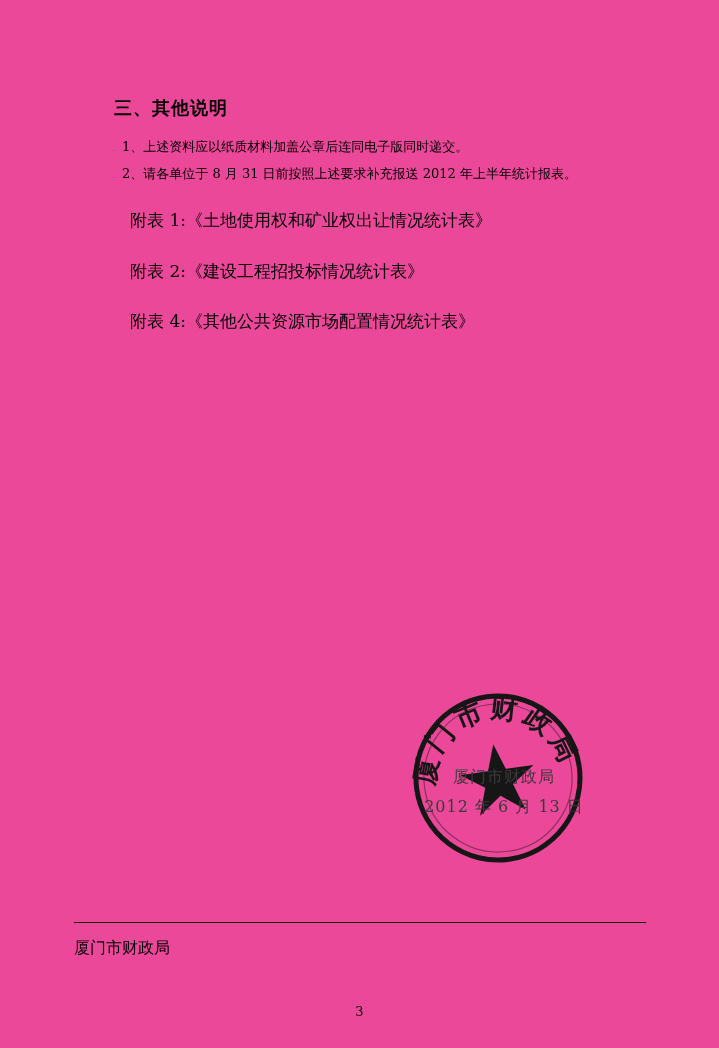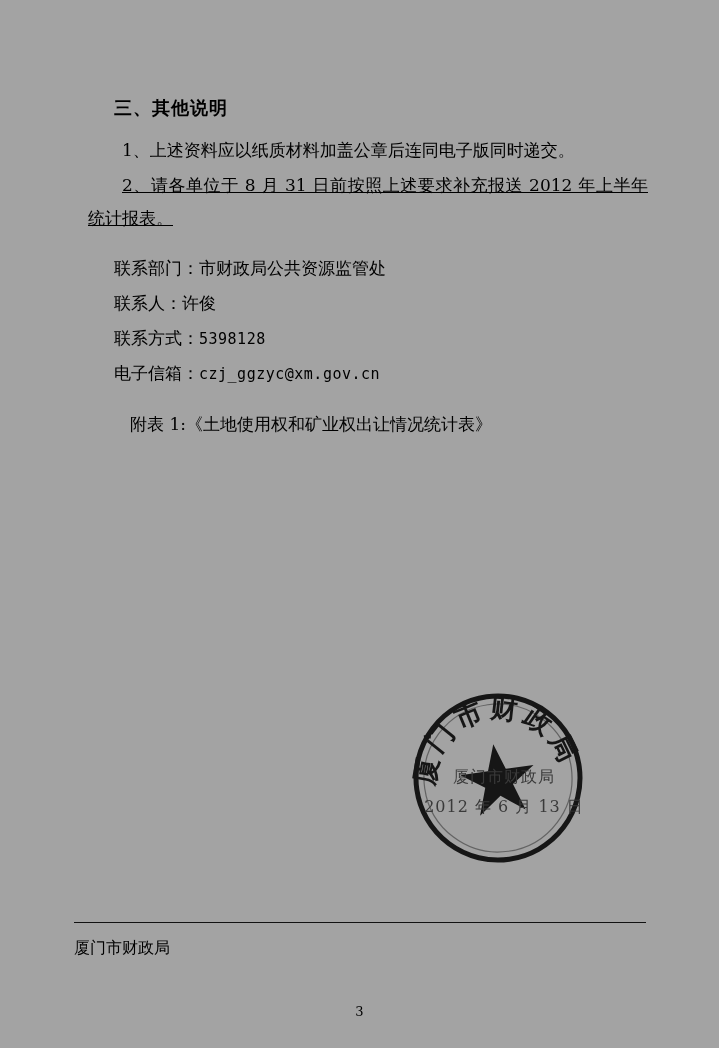--- a/index.html
+++ b/index.html
@@ -12,45 +12,44 @@
     background: #ffffff;
     font-family: "DejaVu Serif", "Liberation Serif", serif;
     color: #000000;
     position: relative;
     overflow: hidden;
   }
   .page {
     position: relative;
     width: 719px;
     height: 1048px;
-    background: #a3a3a3;
+    background: #ec4899;
   }
   .content {
     position: absolute;
     left: 88px;
     top: 96px;
     width: 560px;
   }
   .section-heading {
     font-family: "DejaVu Sans", "Liberation Sans", sans-serif;
     font-weight: bold;
     font-size: 18px;
     letter-spacing: 1px;
     margin: 0 0 14px 26px;
   }
   .para {
-    font-size: 17px;
+    font-size: 13px;
     line-height: 1.95;
     margin: 0 0 2px 0;
     text-align: justify;
     text-indent: 34px;
   }
   .para-2 {
     margin-bottom: 4px;
-    text-decoration: underline;
   }
   .info-line {
     font-size: 17px;
     line-height: 2.05;
     margin: 0;
     text-indent: 26px;
   }
   .mono {
     font-family: "DejaVu Sans Mono", "Liberation Mono", monospace;
     font-size: 15px;
@@ -123,37 +122,25 @@
 <div class="page">
 
   <div class="content">
 
     <h2 class="section-heading">三、其他说明</h2>
 
     <p class="para">1、上述资料应以纸质材料加盖公章后连同电子版同时递交。</p>
 
     <p class="para para-2">2、请各单位于 8 月 31 日前按照上述要求补充报送 2012 年上半年统计报表。</p>
 
-    <div class="info-block">
-      <p class="info-line">
-        <span>联系部门：</span><span>市财政局公共资源监管处</span>
-      </p>
-      <p class="info-line">
-        <span>联系人：</span><span>许俊</span>
-      </p>
-      <p class="info-line">
-        <span>联系方式：</span><span class="mono">5398128</span>
-      </p>
-      <p class="info-line">
-        <span>电子信箱：</span><span class="mono">czj_ggzyc@xm.gov.cn</span>
-      </p>
-    </div>
 
     <div class="attach-block">
       <p class="attach-line">附表 1:《土地使用权和矿业权出让情况统计表》</p>
+      <p class="attach-line">附表 2:《建设工程招投标情况统计表》</p>
+      <p class="attach-line">附表 4:《其他公共资源市场配置情况统计表》</p>
     </div>
 
   </div>
 
   <div class="seal">
     <svg width="188" height="188" viewBox="0 0 188 188" xmlns="http://www.w3.org/2000/svg">
       <g transform="rotate(-8 94 94)">
         <circle cx="94" cy="94" r="82" fill="none" stroke="#161616" stroke-width="5"></circle>
         <circle cx="94" cy="94" r="74" fill="none" stroke="#161616" stroke-width="1.2" opacity="0.45"></circle>
         <polygon points="94,60 103,86 131,86 108,102 117,129 94,112 71,129 80,102 57,86 85,86" fill="#161616"></polygon>

